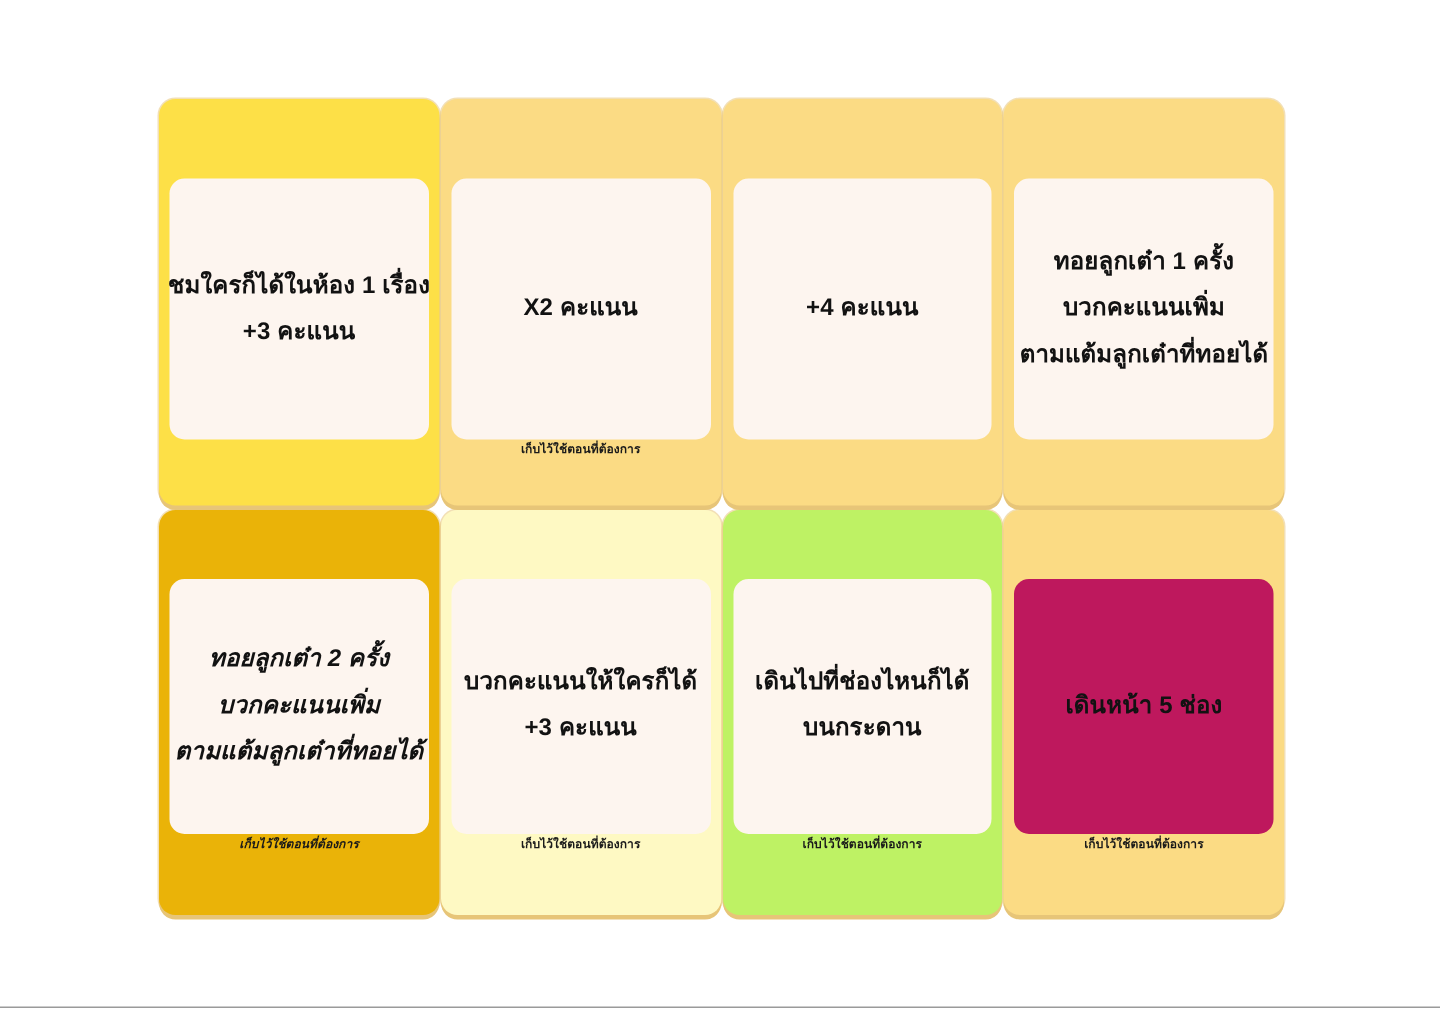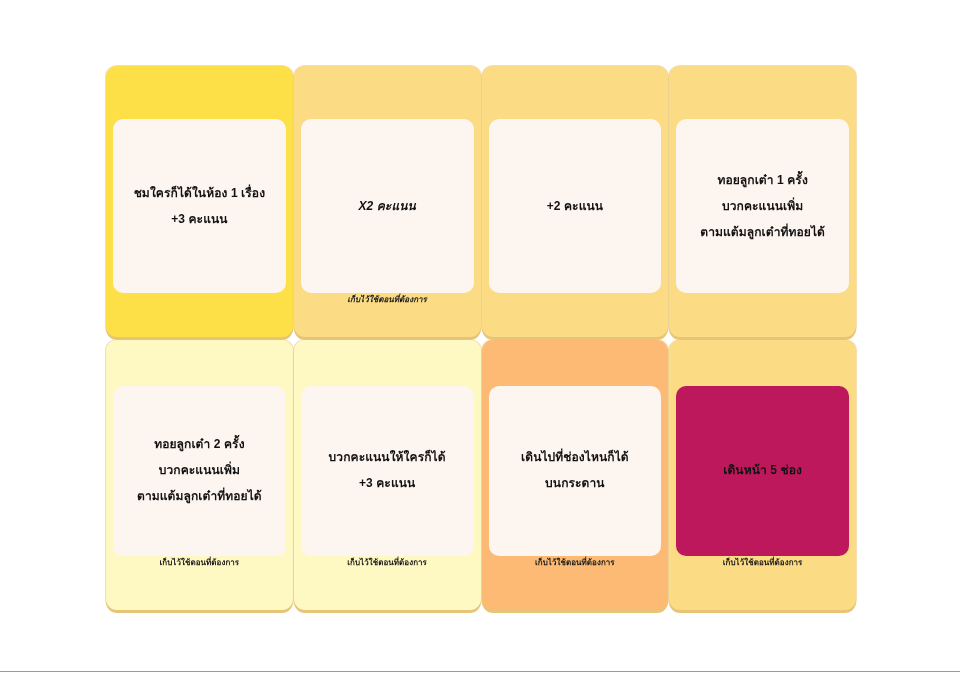--- a/index.html
+++ b/index.html
@@ -56,21 +56,21 @@
     padding: 6px 8px;
   }
 
   .row2 .card-inner {
     height: 170px;
     margin-top: 38px;
   }
 
   .card-line {
     color: #121212;
-    font-size: 12px;
+    font-size: 16px;
     font-weight: bold;
     line-height: 1.25;
     text-align: center;
     margin: 5.5px 0;
     white-space: nowrap;
     letter-spacing: 0.1px;
   }
 
   .card-footer {
     flex: 1 1 auto;
@@ -108,66 +108,66 @@
 <div id="board">
     <div class="card" style="background: #fde047;">
       <div class="card-inner" style="background: rgb(253, 245, 239);">
         <div class="card-line">ชมใครก็ได้ในห้อง 1 เรื่อง</div>
         <div class="card-line">+3 คะแนน</div>
       </div>
       <div class="card-footer">
         <div class="card-footer-text empty"></div>
       </div>
     </div>
-    <div class="card" style="background: rgb(251, 219, 132); font-style: italic;">
+    <div class="card" style="background: rgb(251, 219, 132);">
       <div class="card-inner" style="background: rgb(253, 245, 239);">
         <div class="card-line">X2 คะแนน</div>
       </div>
       <div class="card-footer">
         <div class="card-footer-text">เก็บไว้ใช้ตอนที่ต้องการ</div>
       </div>
     </div>
     <div class="card" style="background: rgb(251, 219, 132);">
       <div class="card-inner" style="background: rgb(253, 245, 239);">
-        <div class="card-line">+2 คะแนน</div>
+        <div class="card-line">+4 คะแนน</div>
       </div>
       <div class="card-footer">
         <div class="card-footer-text empty"></div>
       </div>
     </div>
     <div class="card" style="background: rgb(251, 219, 132);">
       <div class="card-inner" style="background: rgb(253, 245, 239);">
         <div class="card-line">ทอยลูกเต๋า 1 ครั้ง</div>
         <div class="card-line">บวกคะแนนเพิ่ม</div>
         <div class="card-line">ตามแต้มลูกเต๋าที่ทอยได้</div>
       </div>
       <div class="card-footer">
         <div class="card-footer-text empty"></div>
       </div>
     </div>
-    <div class="card row2" style="background: #fef9c3;">
+    <div class="card row2" style="background: #eab308; font-style: italic;">
       <div class="card-inner" style="background: rgb(253, 245, 239);">
         <div class="card-line">ทอยลูกเต๋า 2 ครั้ง</div>
         <div class="card-line">บวกคะแนนเพิ่ม</div>
         <div class="card-line">ตามแต้มลูกเต๋าที่ทอยได้</div>
       </div>
       <div class="card-footer">
         <div class="card-footer-text">เก็บไว้ใช้ตอนที่ต้องการ</div>
       </div>
     </div>
     <div class="card row2" style="background: #fef9c3;">
       <div class="card-inner" style="background: rgb(253, 245, 239);">
         <div class="card-line">บวกคะแนนให้ใครก็ได้</div>
         <div class="card-line">+3 คะแนน</div>
       </div>
       <div class="card-footer">
         <div class="card-footer-text">เก็บไว้ใช้ตอนที่ต้องการ</div>
       </div>
     </div>
-    <div class="card row2" style="background: #fdba74;">
+    <div class="card row2" style="background: #bef264;">
       <div class="card-inner" style="background: rgb(253, 245, 239);">
         <div class="card-line">เดินไปที่ช่องไหนก็ได้</div>
         <div class="card-line">บนกระดาน</div>
       </div>
       <div class="card-footer">
         <div class="card-footer-text">เก็บไว้ใช้ตอนที่ต้องการ</div>
       </div>
     </div>
     <div class="card row2" style="background: rgb(251, 219, 132);">
       <div class="card-inner" style="background: #be185d;">

